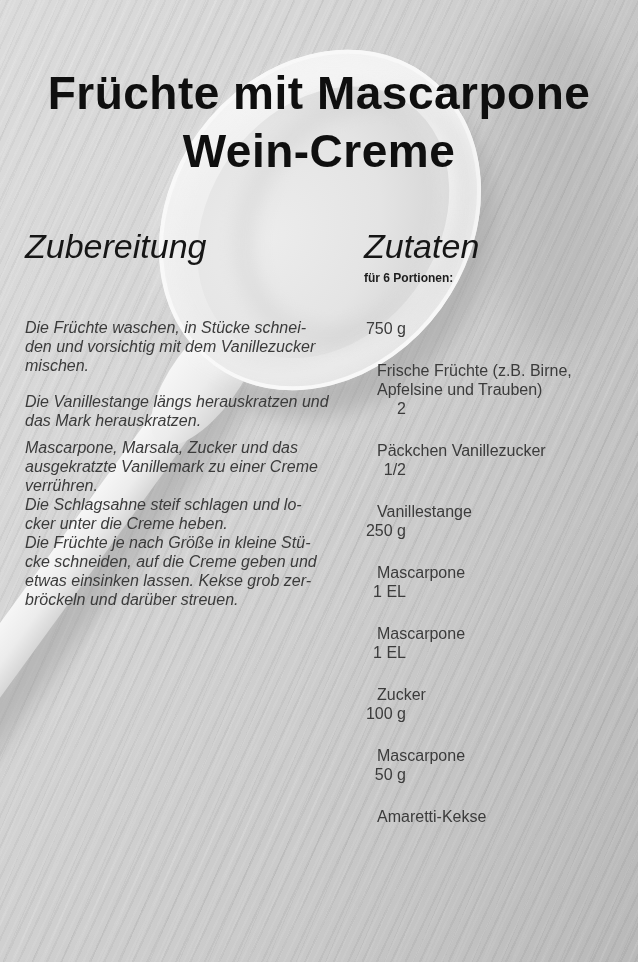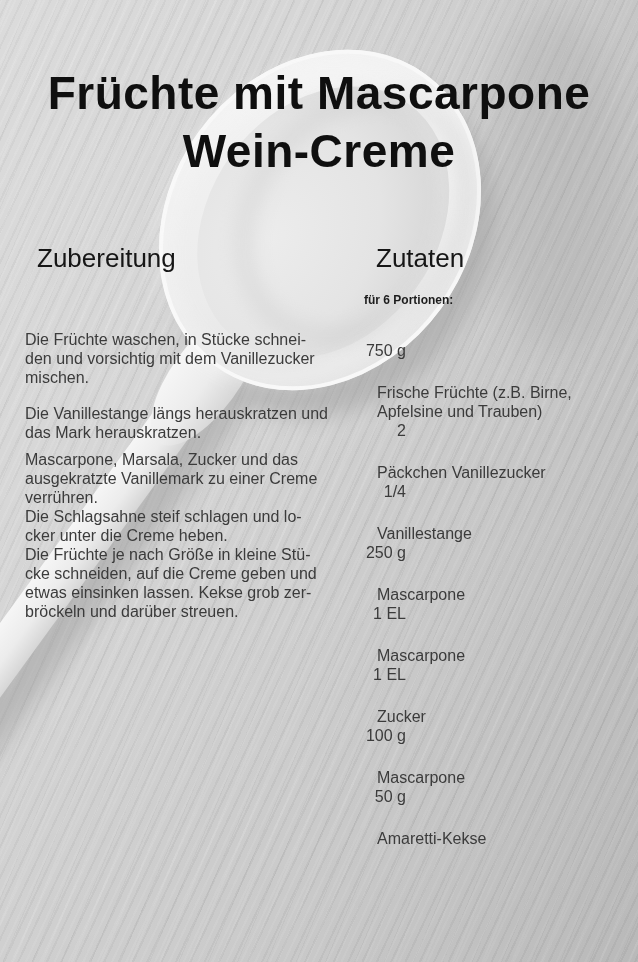--- a/index.html
+++ b/index.html
@@ -28,25 +28,25 @@
   .content{position:absolute;left:0;top:0;width:638px;height:962px;z-index:1;}
   .ml{white-space:pre-line;}
   h1.title{
     position:absolute;left:0;right:0;top:64px;margin:0;
     font-size:46px;line-height:58px;font-weight:bold;
     text-align:center;color:#0f0f0f;letter-spacing:0.5px;
   }
   .col-left{position:absolute;left:25px;top:225px;width:345px;}
   .col-right{position:absolute;left:364px;top:225px;width:270px;}
   h2.section{
-    margin:12px;font-size:26px;line-height:42px;font-weight:400;color:#161616;
+    margin:0;font-size:34px;line-height:42px;font-weight:400;color:#161616;font-style:italic;
   }
   .servings{margin-top:2px;font-size:12px;line-height:19px;font-weight:bold;color:#1c1c1c;}
   .prep p{
-    margin:0;font-size:16px;line-height:19px;color:#3b3b3b;
+    margin:0;font-size:16px;line-height:19px;color:#3b3b3b;font-style:italic;
   }
   .prep p.p1{margin-top:51px;margin-bottom:17px;}
   .prep p.p2{margin-bottom:8px;}
   .ing-list{margin-top:31px;}
   .ing-row{display:flex;align-items:flex-start;font-size:16px;line-height:19px;color:#3b3b3b;flex-direction:column;}
   .ing-qty{width:42px;text-align:right;flex:0 0 42px;}
   .ing-name{margin-left:13px;flex:1;}
 </style>
 </head>
 <body>
@@ -134,21 +134,21 @@
         <div class="ing-row">
           <span class="ing-qty">750 g</span>
           <span class="ing-name ml">Frische Früchte (z.B. Birne,
 Apfelsine und Trauben)</span>
         </div>
         <div class="ing-row">
           <span class="ing-qty">2</span>
           <span class="ing-name ml">Päckchen Vanillezucker</span>
         </div>
         <div class="ing-row">
-          <span class="ing-qty">1/4</span>
+          <span class="ing-qty">1/2</span>
           <span class="ing-name ml">Vanillestange</span>
         </div>
         <div class="ing-row">
           <span class="ing-qty">250 g</span>
           <span class="ing-name ml">Mascarpone</span>
         </div>
         <div class="ing-row">
           <span class="ing-qty">1 EL</span>
           <span class="ing-name ml">Mascarpone</span>
         </div>

